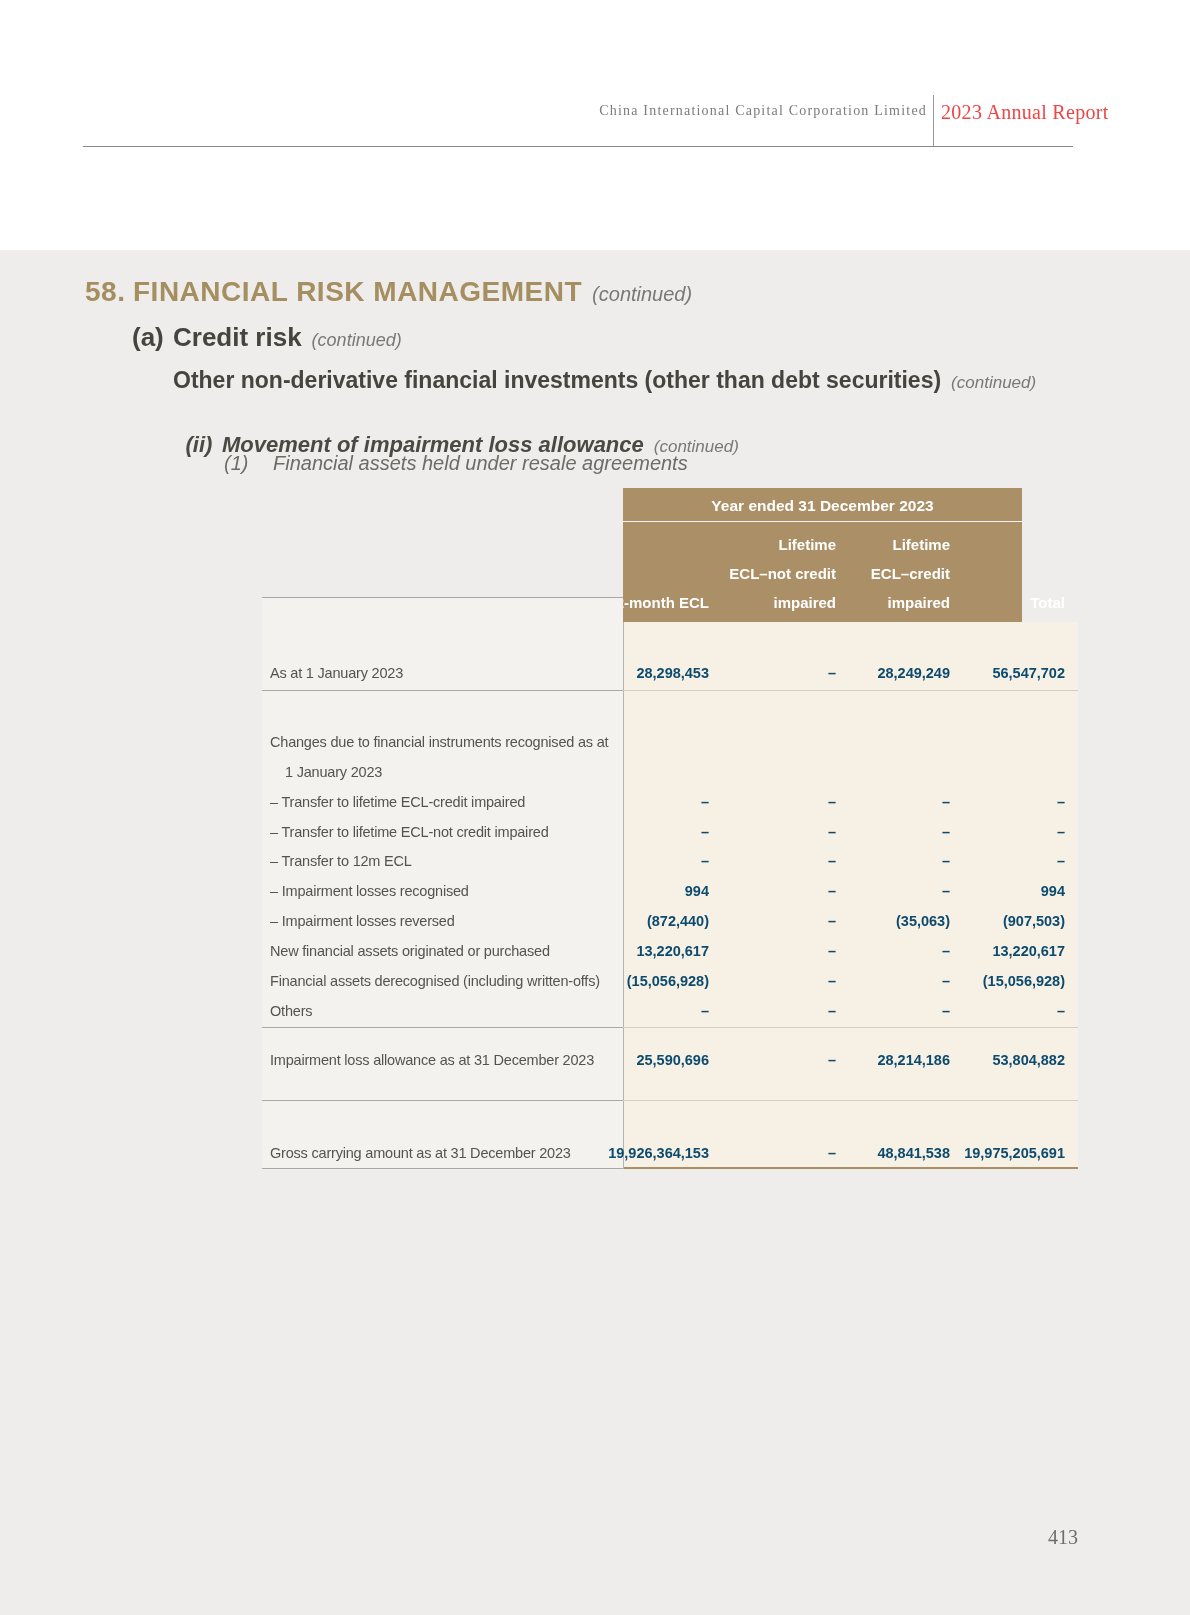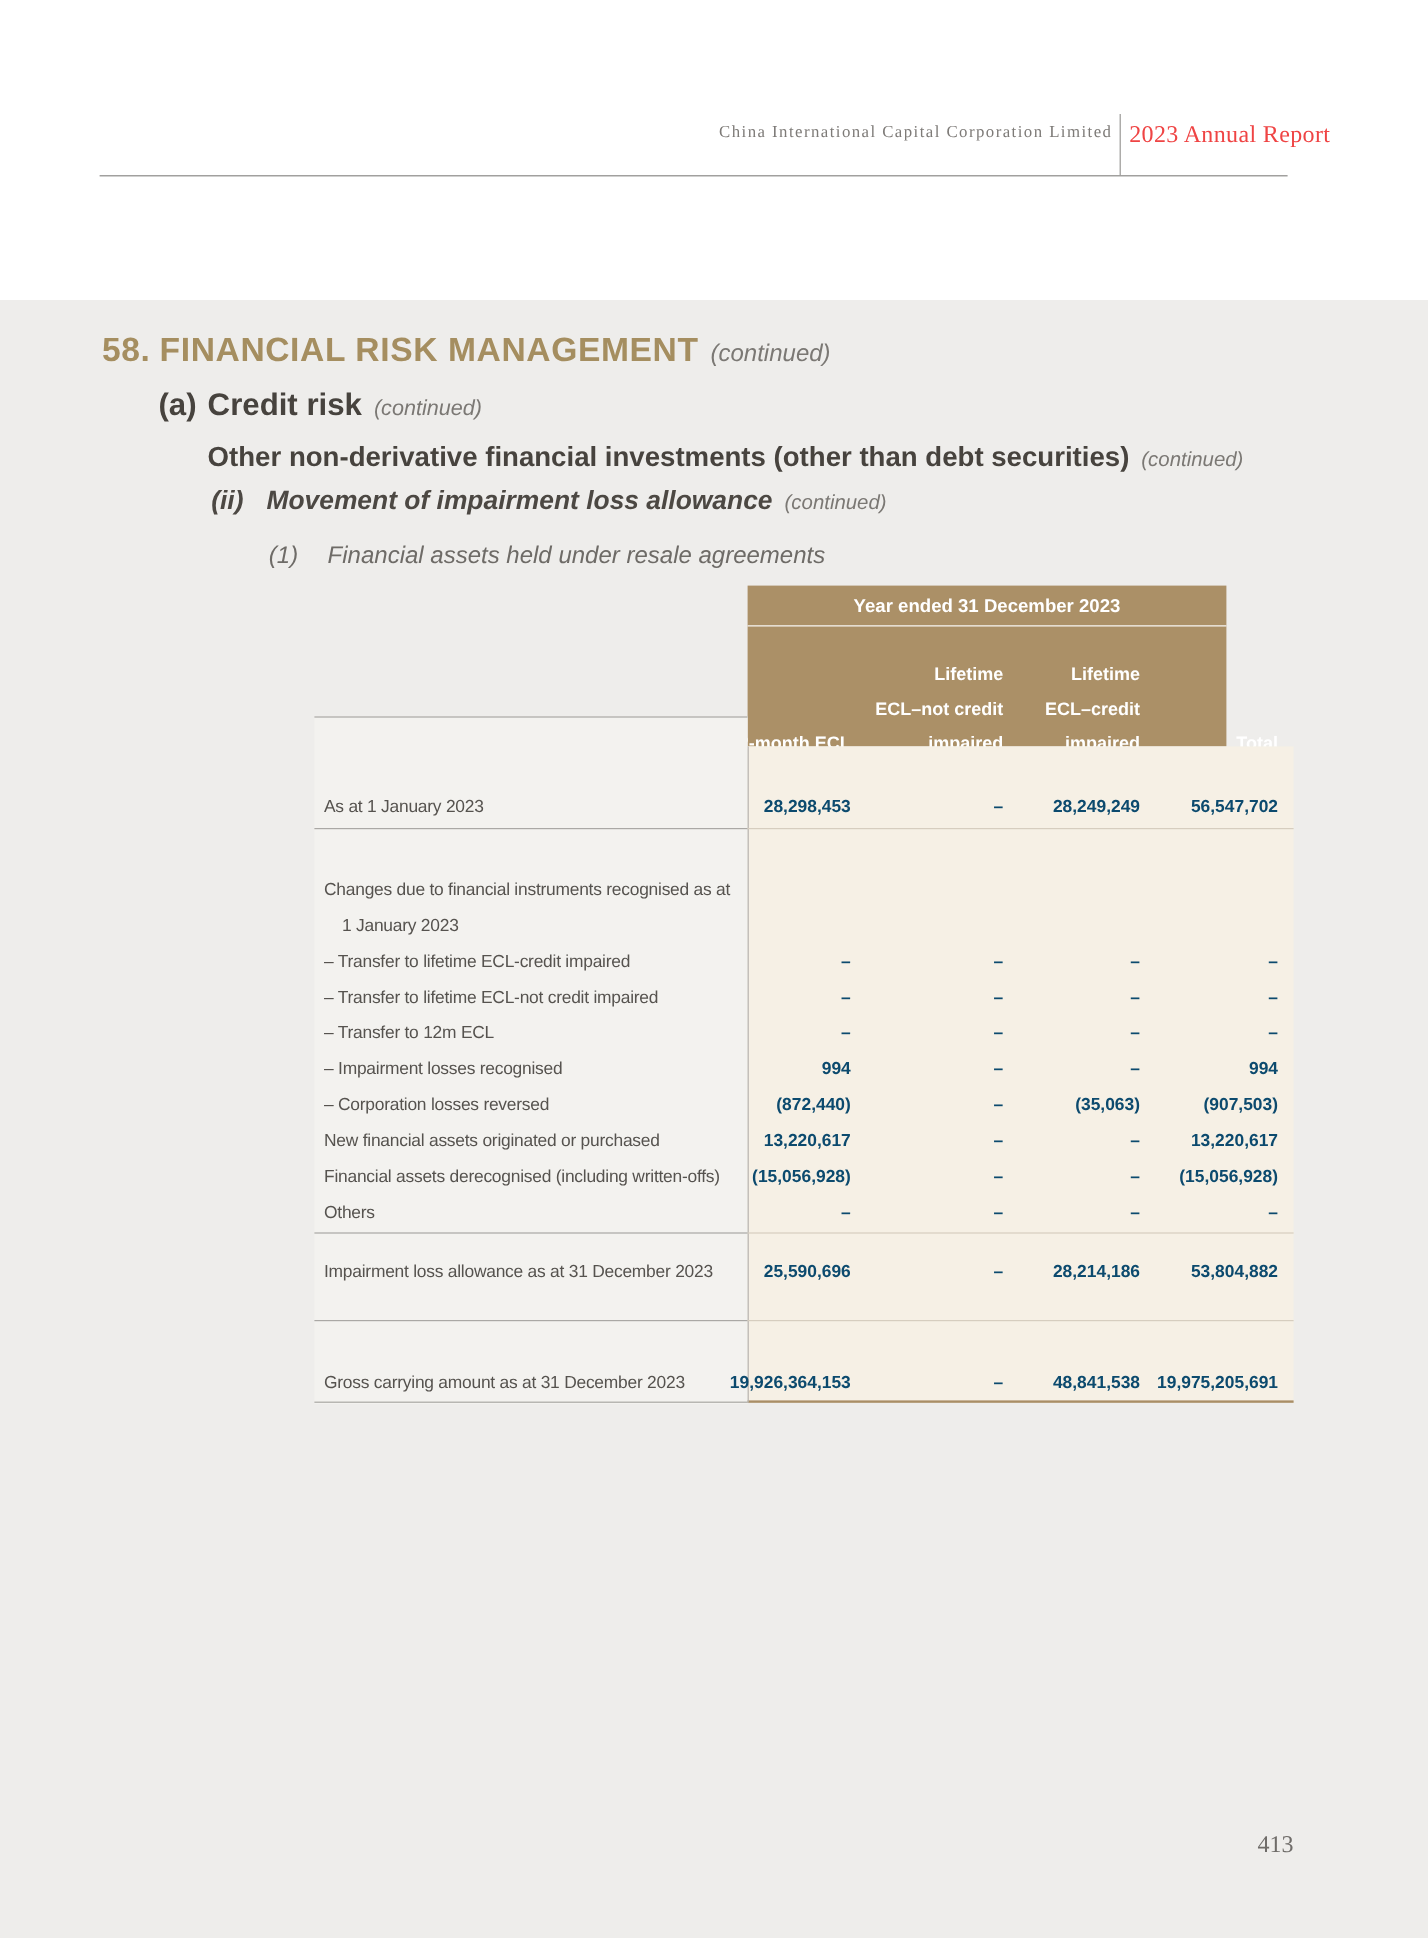--- a/index.html
+++ b/index.html
@@ -15,34 +15,34 @@
         font-size:20px;letter-spacing:0.3px;color:#ef4444;white-space:nowrap;}
   .doc-rule{position:absolute;left:83px;top:146px;width:990px;height:1px;background:#8b8987;}
 
   
   .hrow-abs{position:absolute;white-space:nowrap;}
   .h1{left:85px;top:276px;font-size:28px;font-weight:bold;color:#a58e60;letter-spacing:0.5px;}
   .h1 .num{display:inline-block;width:48px;}
   .h2{left:132px;top:322px;font-size:26px;font-weight:bold;color:#47433e;}
   .h2 .num{display:inline-block;width:41px;}
   .h3{left:173px;top:367px;font-size:23px;font-weight:bold;color:#47433e;}
-  .h4{left:176px;top:404px;font-size:22px;font-weight:bold;font-style:italic;color:#4c4843;}
+  .h4{left:176px;top:432px;font-size:22px;font-weight:bold;font-style:italic;color:#4c4843;text-align:center;}
   .h4 .num{display:inline-block;width:46px;}
   .h5{left:224px;top:452px;font-size:20px;font-style:italic;color:#6e6b67;}
   .h5 .num{display:inline-block;width:49px;}
   .cont{font-style:italic;font-weight:normal;color:#7b7874;margin-left:10px;letter-spacing:0;}
   .h2 .cont{font-size:18px;} .h3 .cont{font-size:17px;} .h4 .cont{font-size:17px;} .h1 .cont{font-size:20px;}
 
   
   .fin-table{position:absolute;left:262px;top:488px;width:816px;height:681px;}
   .t-head{position:absolute;left:361px;top:0;width:399px;height:134px;background:#ab9067;}
   .t-period{height:33px;line-height:35px;text-align:center;color:#ffffff;font-weight:bold;
         font-size:15.5px;border-bottom:1px solid rgba(255,255,255,0.92);}
   .hgrid{display:grid;grid-template-columns:86px 127px 114px 115px 13px;height:29px;}
-  .hgrid.first{margin-top:25px;}
+  .hgrid.first{margin-top:7px;}
   .hcell{position:relative;}
   .hcell span{position:absolute;right:0;top:50%;transform:translateY(-50%);color:#ffffff;
         font-weight:bold;font-size:15px;white-space:nowrap;}
   .t-labels{position:absolute;left:0;top:109px;width:361px;height:572px;background:#f3f2ef;
         border-top:1px solid #a9a7a4;}
   .t-values-bg{position:absolute;left:361px;top:134px;width:455px;height:545px;background:#f6f0e5;
         border-bottom:2px solid #a98e66;}
   .t-label-bottom{position:absolute;left:0;top:680px;width:361px;height:1px;background:#a9a7a4;}
   .t-vline{position:absolute;left:361px;top:134px;width:1px;height:547px;background:#b7b4b0;}
   .t-line{position:absolute;height:1px;}
@@ -256,21 +256,21 @@
         </div>
       <div class="tval">
           <span>–</span>
         </div>
       <div class="tval">
           <span>994</span>
         </div>
       <div></div>
     </div>
     <div class="trow" style="top:418px;">
-      <div class="tlabel">– Corporation losses reversed</div>
+      <div class="tlabel">– Impairment losses reversed</div>
       <div class="tval">
           <span>(872,440)</span>
         </div>
       <div class="tval">
           <span>–</span>
         </div>
       <div class="tval">
           <span>(35,063)</span>
         </div>
       <div class="tval">

